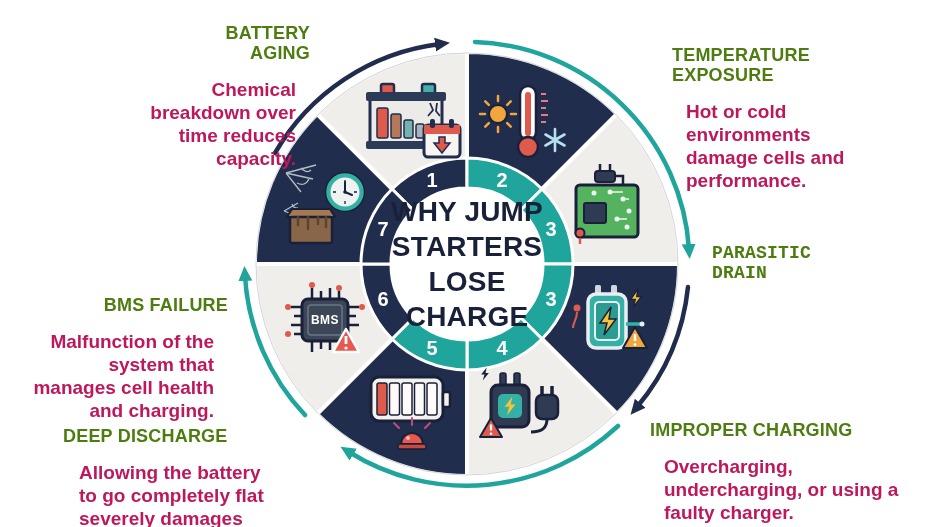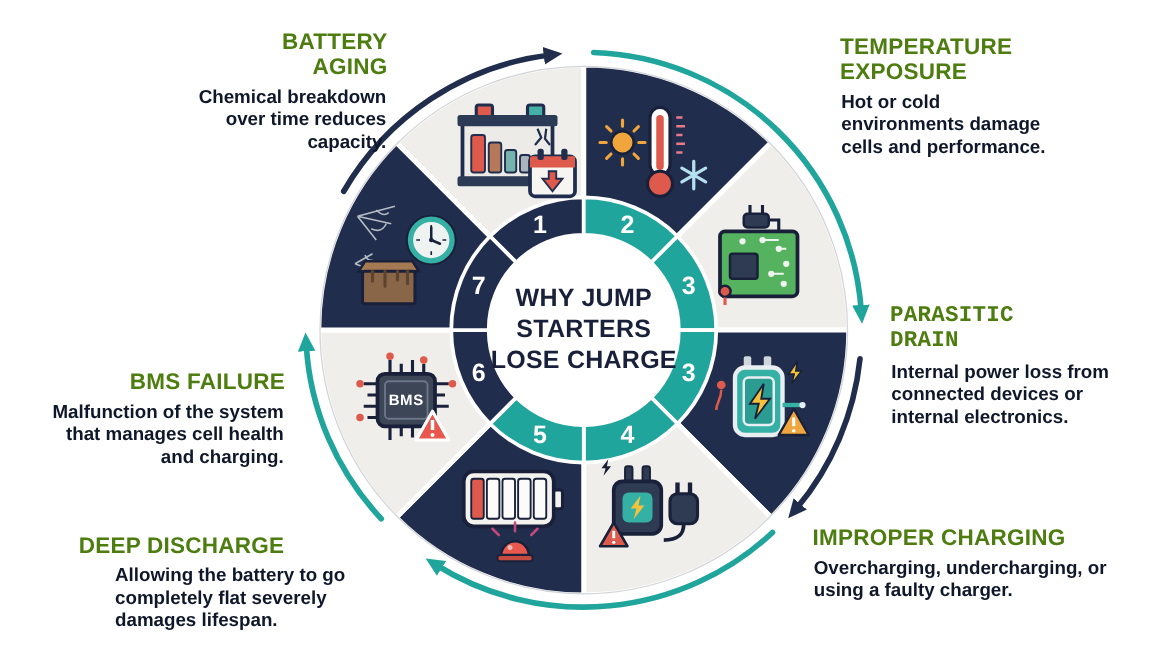--- a/index.html
+++ b/index.html
@@ -7,43 +7,43 @@
     position:relative; width:936px; height:527px; background:#ffffff;
     font-family:"Liberation Sans", sans-serif; overflow:hidden;
   }
   .canvas svg { position:absolute; left:0; top:0; }
   .label { position:absolute; }
   .label h2 {
     margin:0 0 5px; font-size:18px; line-height:1.1; color:#4d7c0f;
     letter-spacing:.2px; font-weight:bold;
   }
   .label p {
-    margin:1px; font-size:15px; line-height:1.22; font-weight:bold; color:#0f172a;
+    margin:14px; font-size:19px; line-height:1.22; font-weight:bold; color:#be185d;
   }
   .lbl-battery   { top:24px;  right:626px; width:200px; text-align:right; }
   .lbl-battery h2 { width:120px; margin-left:auto; }
   .lbl-battery p  { width:172px; margin-left:auto; }
-  .lbl-temperature { top:28px;  left:672px; width:220px; }
+  .lbl-temperature { top:46px;  left:672px; width:220px; }
   .lbl-temperature h2 { width:160px; }
   .lbl-temperature p  { width:172px; }
   .lbl-parasitic { top:244px; left:712px; width:210px; }
   .lbl-parasitic h2 { width:110px;font-family:Liberation Mono, monospace; }
   .lbl-parasitic p  { width:178px; }
   .lbl-improper  { top:421px; left:650px; width:282px; }
   .lbl-improper p { width:265px; }
   .lbl-deep      { top:427px; right:643px; width:230px; }
   .lbl-deep p    { width:200px; margin-left:auto; }
   .lbl-bms       { top:296px; right:708px; width:220px; text-align:right; }
   .lbl-bms p     { width:190px; margin-left:auto; }
   .lbl-storage   { top:134px; right:706px; width:220px; text-align:right; }
   .lbl-storage h2 { width:130px; margin-left:auto; }
   .lbl-storage p  { width:200px; margin-left:auto; }
   .center-title {
     position:absolute; left:467px; top:264px; transform:translate(-50%,-50%);
-    width:152px; text-align:center; font-size:20px; font-weight:bold;
+    width:152px; text-align:center; font-size:28px; font-weight:bold;
     color:#19213a; line-height:1.25; letter-spacing:.2px;
   }
   .num {
     font-family:"Liberation Sans", sans-serif; font-size:20px; font-weight:bold;
     fill:#ffffff; text-anchor:middle; dominant-baseline:central;
   }
   .bms-txt {
     font-family:"Liberation Sans", sans-serif; font-size:12px; font-weight:bold;
     fill:#ffffff; text-anchor:middle; dominant-baseline:central; letter-spacing:.5px;
   }
@@ -270,21 +270,20 @@
     <p>Chemical breakdown over time reduces capacity.</p>
   </div>
 
   <div class="label lbl-temperature">
     <h2>TEMPERATURE EXPOSURE</h2>
     <p>Hot or cold environments damage cells and performance.</p>
   </div>
 
   <div class="label lbl-parasitic">
     <h2>PARASITIC DRAIN</h2>
-    <p>Internal power loss from connected devices or internal electronics.</p>
   </div>
 
   <div class="label lbl-improper">
     <h2>IMPROPER CHARGING</h2>
     <p>Overcharging, undercharging, or using a faulty charger.</p>
   </div>
 
   <div class="label lbl-deep">
     <h2>DEEP DISCHARGE</h2>
     <p>Allowing the battery to go completely flat severely damages lifespan.</p>

